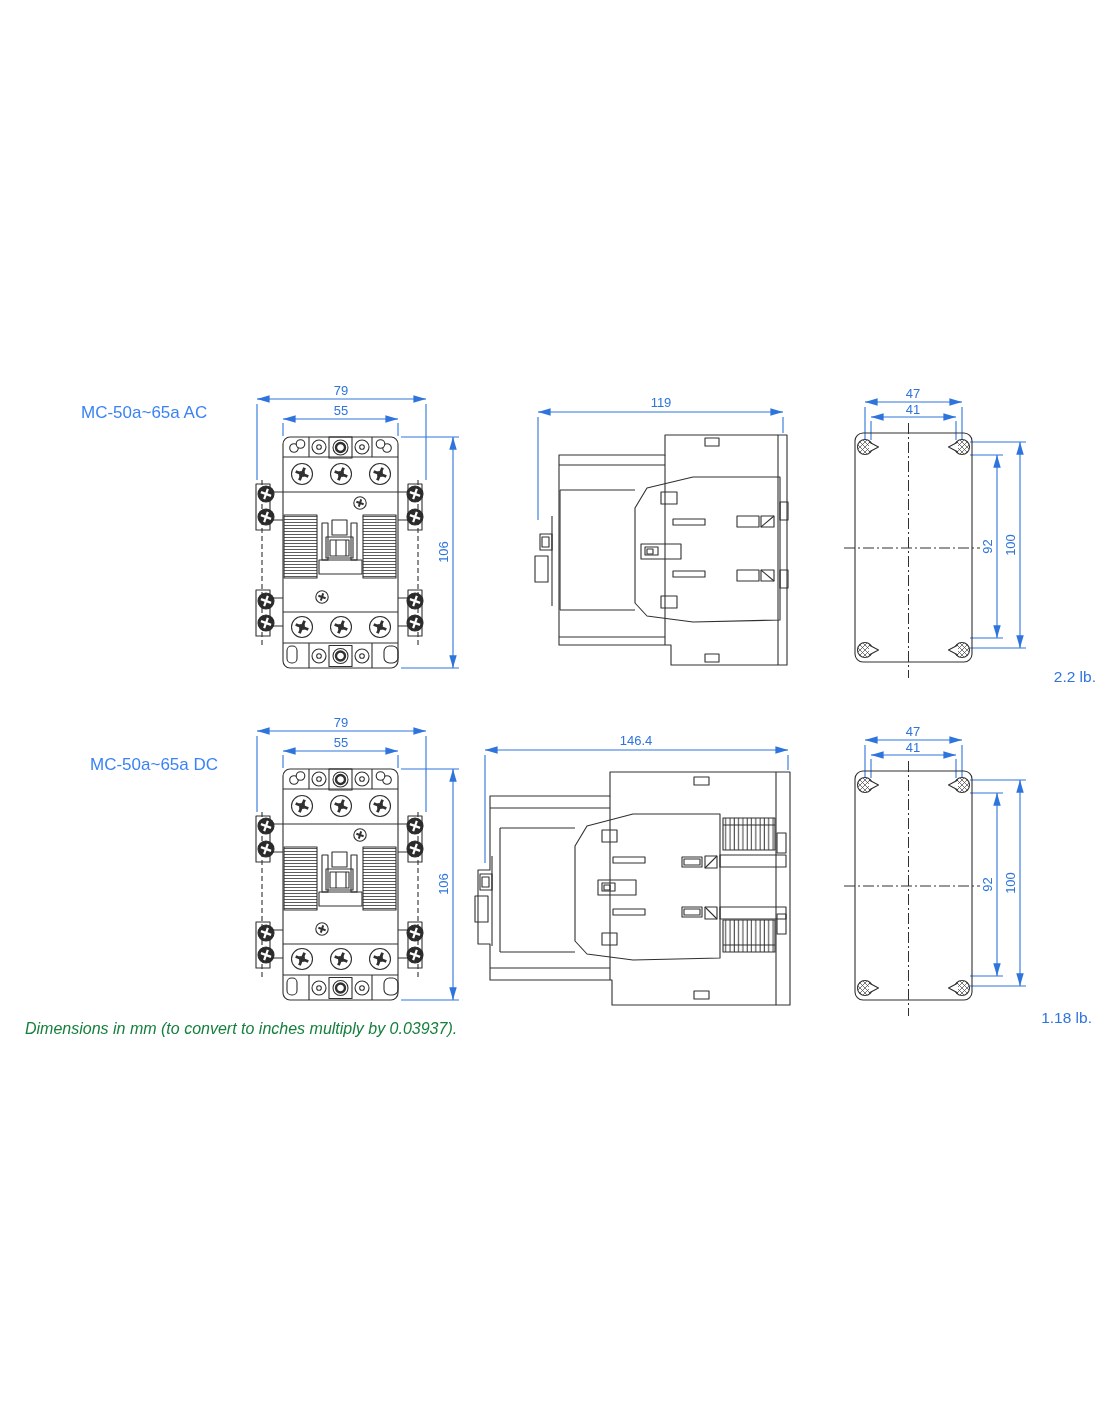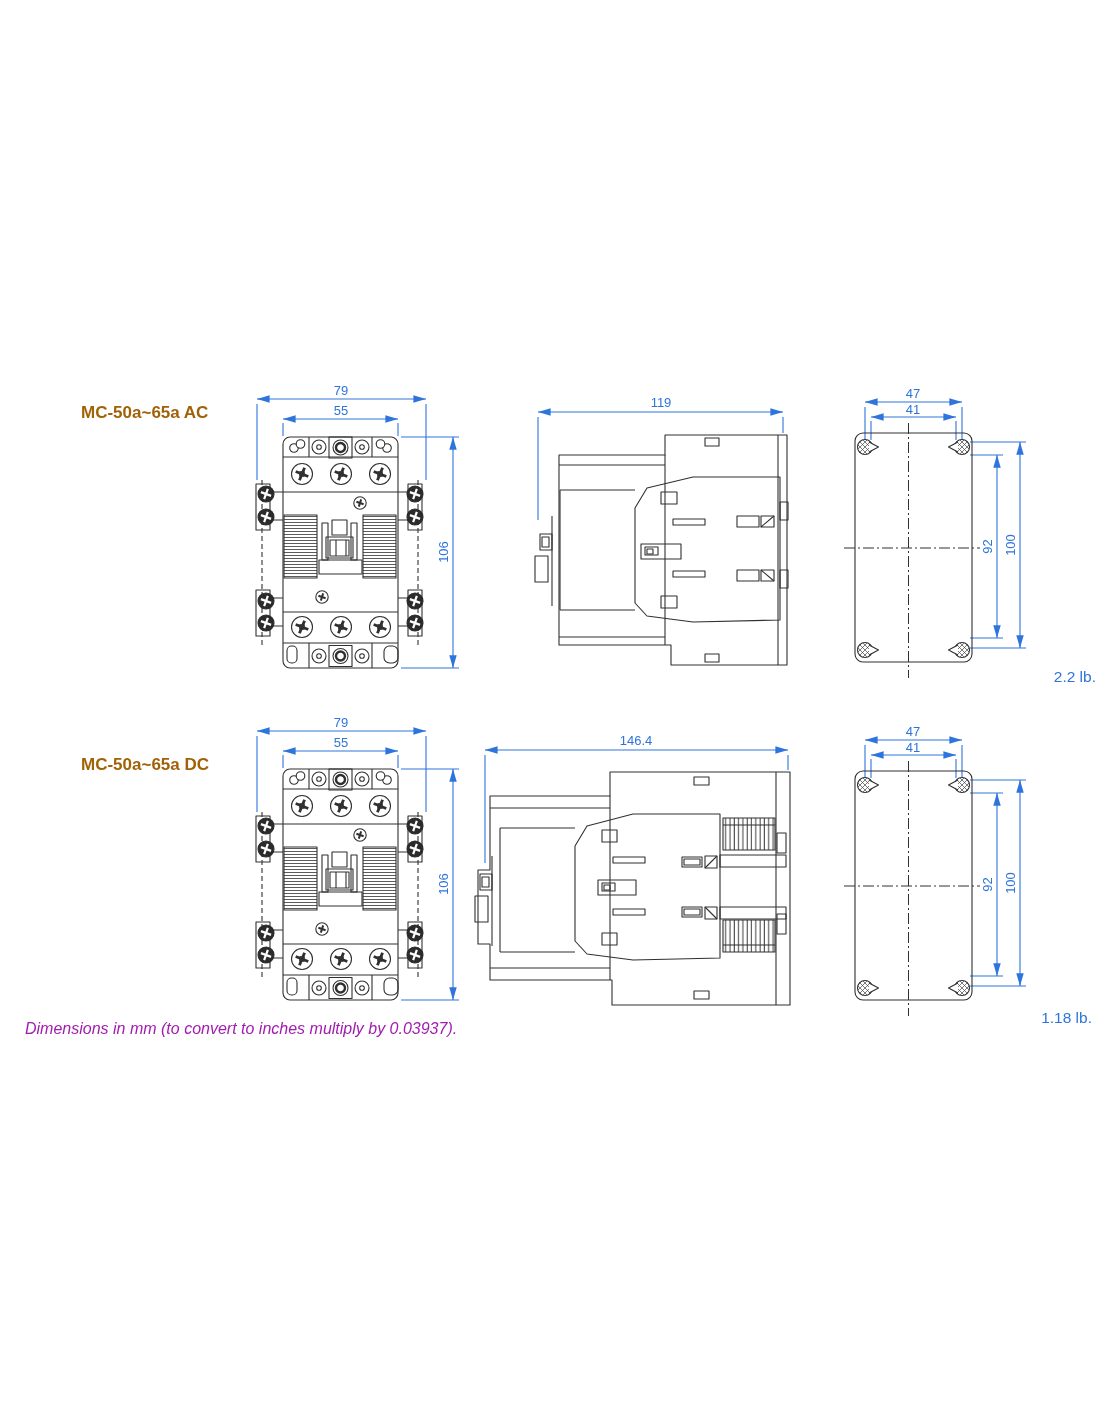--- a/index.html
+++ b/index.html
@@ -1,22 +1,22 @@
 <!DOCTYPE html>
 <html><head>
 <meta charset="utf-8">
 <style>
   html,body{margin:0;padding:0;background:#fff;}
   .canvas{position:relative;width:1100px;height:1422px;background:#fff;overflow:hidden;
           font-family:"Liberation Sans",sans-serif;}
   .abs{position:absolute;}
-  .title{position:absolute;font-size:17px;font-weight:bold;color:#a16207;
+  .title{position:absolute;font-size:17px;font-weight:normal;color:#3b82f6;
          font-family:"Liberation Sans",sans-serif;white-space:nowrap;}
   .weight{position:absolute;font-size:15.5px;color:#2e74dd;text-align:right;white-space:nowrap;}
-  .footer{position:absolute;font-size:16px;font-style:italic;color:#a21caf;white-space:nowrap;}
+  .footer{position:absolute;font-size:16px;font-style:italic;color:#15803d;white-space:nowrap;}
   svg{overflow:visible;}
   svg .art{stroke:#303030;fill:none;stroke-width:1.1;stroke-linejoin:round;stroke-linecap:butt;}
   svg .dashed{stroke-dasharray:5 3;}
   svg .dashdot{stroke-dasharray:11 3 2 3;stroke-width:1;}
   svg .dim{stroke:#2e74dd;fill:none;stroke-width:1.1;}
   svg text.dimt{fill:#2e74dd;stroke:none;font-family:"Liberation Sans",sans-serif;
                 font-size:13px;text-anchor:middle;}
 </style>
 </head>
 <body>
@@ -278,21 +278,21 @@
   <use href="#gRear"></use>
   <text class="dimt" x="73" y="13">47</text>
   <text class="dimt" x="73" y="28.5">41</text>
   <text class="dimt" x="152" y="161.5" transform="rotate(-90 152 161.5)">92</text>
   <text class="dimt" x="175" y="160" transform="rotate(-90 175 160)">100</text>
 </svg>
 
 <div class="weight" style="left:1040px;top:668px;width:56px">2.2 lb.</div>
 
 
-<div class="title" style="left:81px;top:755px">MC-50a~65a DC</div>
+<div class="title" style="left:90px;top:755px">MC-50a~65a DC</div>
 
 <svg class="abs" style="left:215px;top:712px" width="250" height="310">
   <use href="#gFront"></use>
   <text class="dimt" x="126" y="15">79</text>
   <text class="dimt" x="126" y="35">55</text>
   <text class="dimt" x="233" y="172" transform="rotate(-90 233 172)">106</text>
 </svg>
 
 <svg class="abs" style="left:470px;top:728px" width="330" height="300">
   <use href="#gSideDC"></use>

